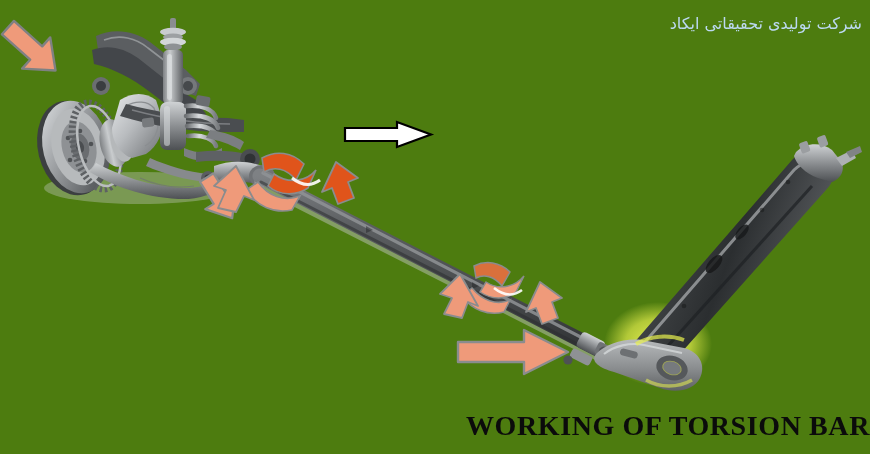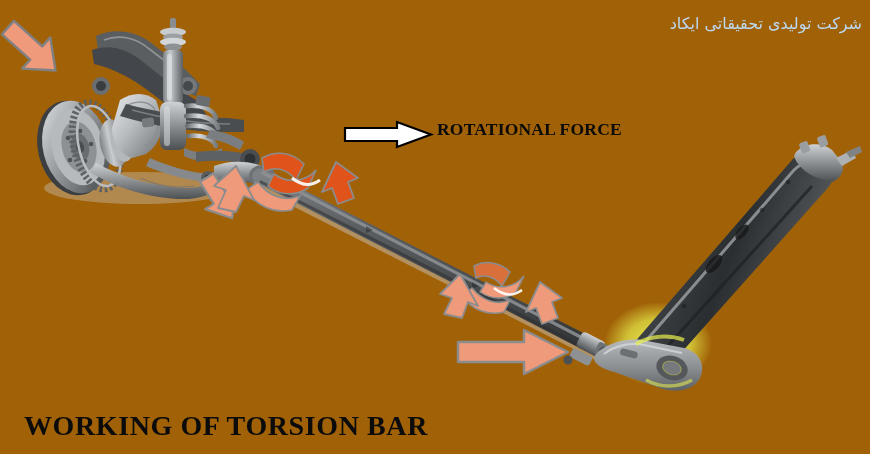--- a/index.html
+++ b/index.html
@@ -5,21 +5,21 @@
 <style>
   html,body{margin:0;padding:0;background:#ffffff;}
   body{
     font-family:"Liberation Serif", serif;
     -webkit-font-smoothing:antialiased;
   }
   #stage{
     position:relative;
     width:870px;
     height:454px;
-    background:#a16207;
+    background:#4d7c0f;
     overflow:hidden;
   }
   #diagram-svg{
     position:absolute;
     left:0; top:0;
     width:870px;
     height:454px;
     display:block;
   }
   
@@ -48,21 +48,21 @@
     color:#0a0a0a;
     letter-spacing:0.2px;
     white-space:nowrap;
   }
   .callout .l2{display:block;}
   .main-title{
     position:absolute;
     left:0;
     right:0;
     top:409px;
-    text-align:left;
+    text-align:right;
     font-family:"Liberation Serif", serif;
     font-weight:bold;
     font-size:28px;
     line-height:34px;
     color:#0b0b0b;
     letter-spacing:0.6px;
     padding-left:24px;
   }
 </style>
 </head>
@@ -322,18 +322,17 @@
     </g>
 
     <g transform="translate(345,122)">
       <path d="M0 6 L52 6 L52 0 L86 12.5 L52 25 L52 19 L0 19 Z" fill="#ffffff" stroke="#000000" stroke-width="2.2" stroke-linejoin="miter"></path>
     </g>
   </svg>
 
   <div class="watermark">شرکت تولیدی تحقیقاتی ایکاد</div>
 
   <div class="callout">
-    <span>ROTATIONAL FORCE</span>
   </div>
 
   <div class="main-title">WORKING OF TORSION BAR</div>
 
 </div>
 
 </body></html>

